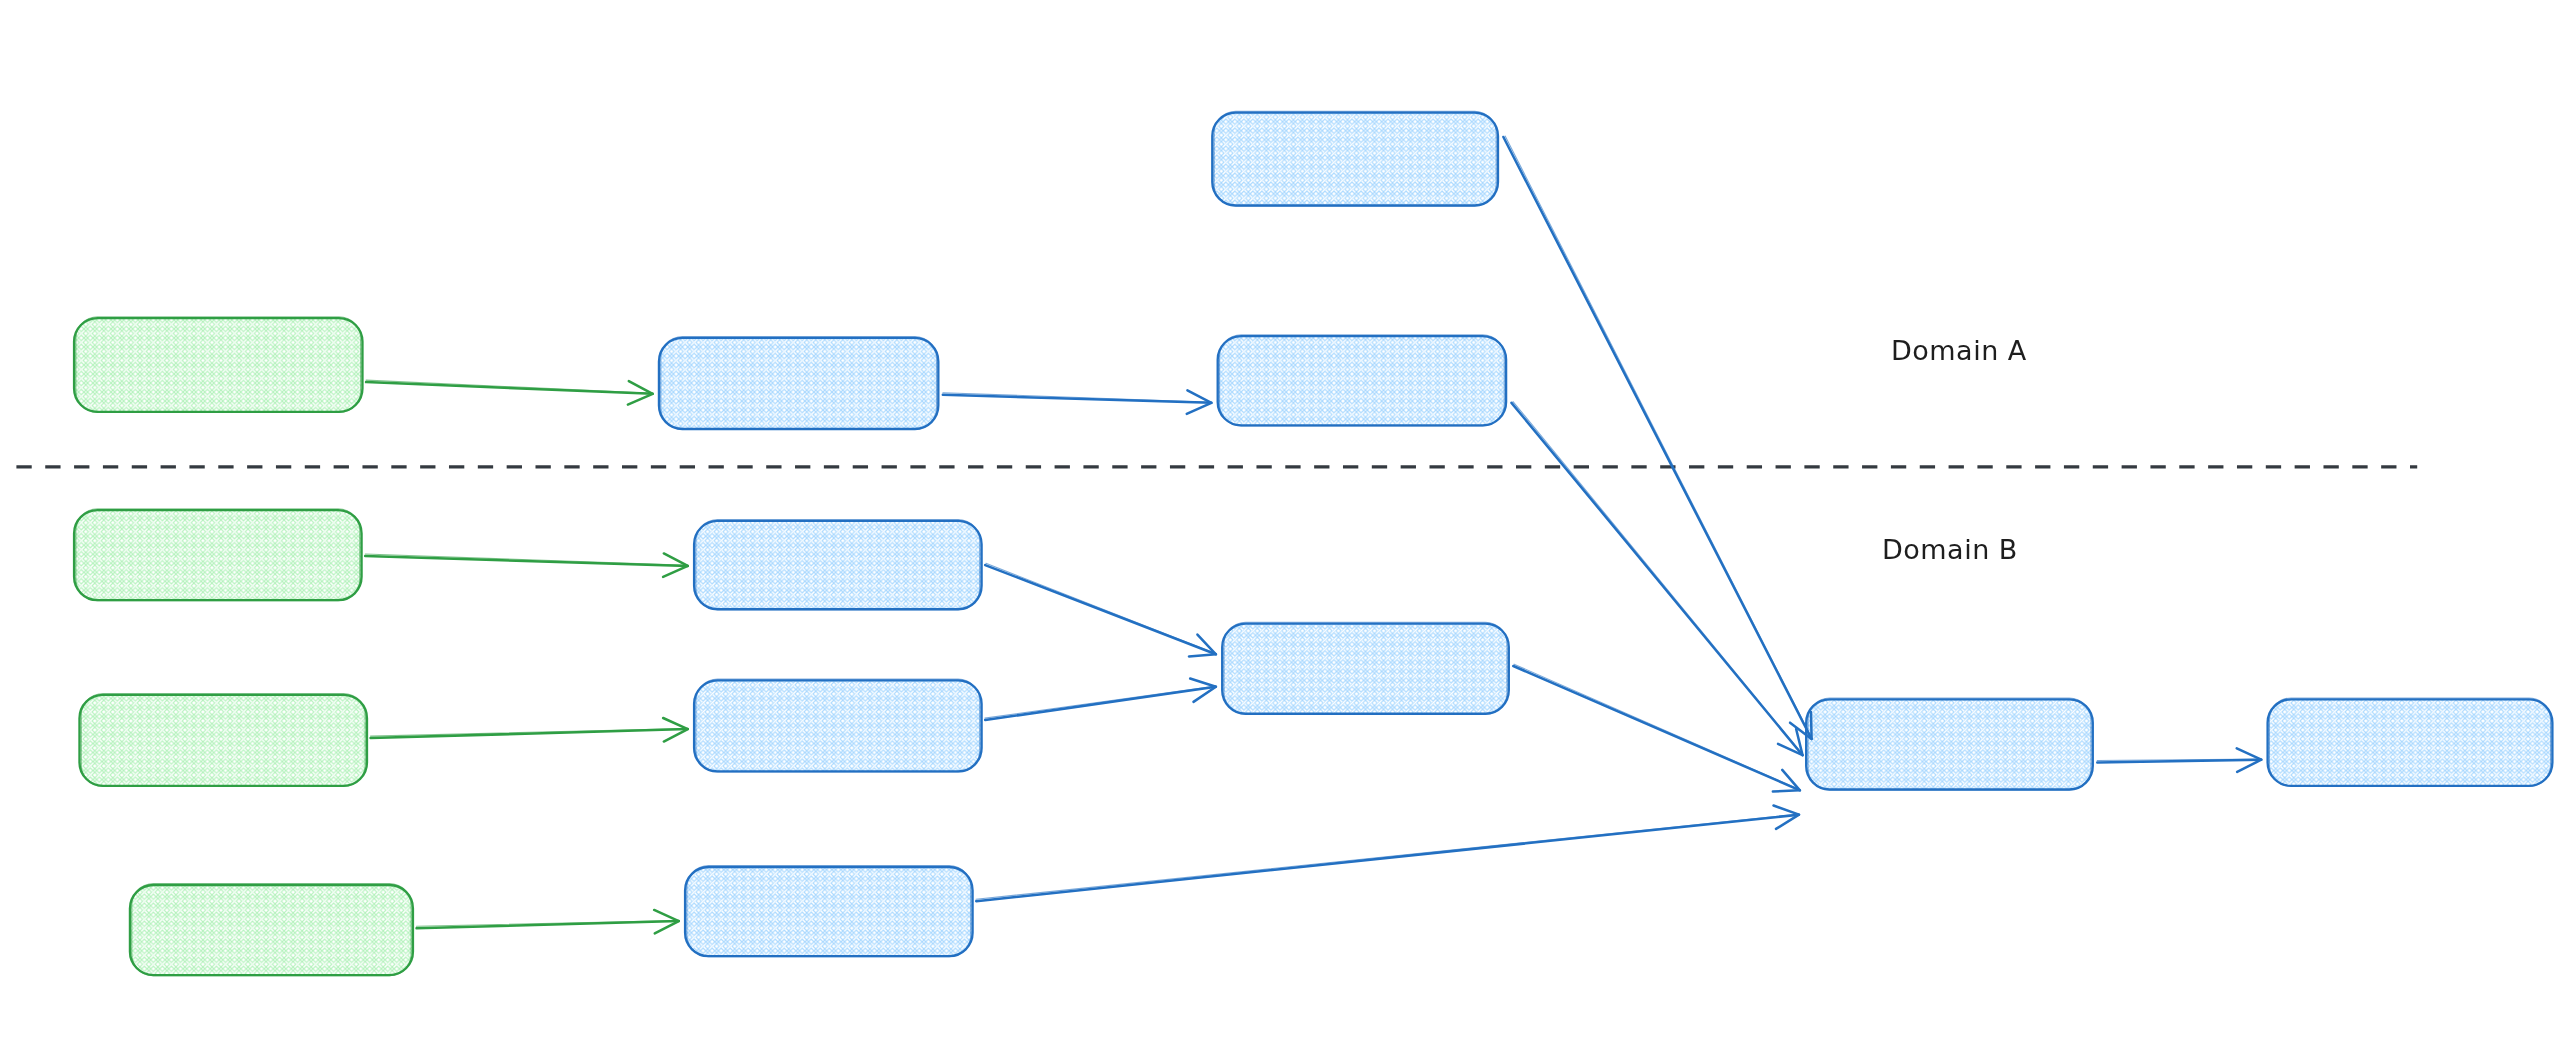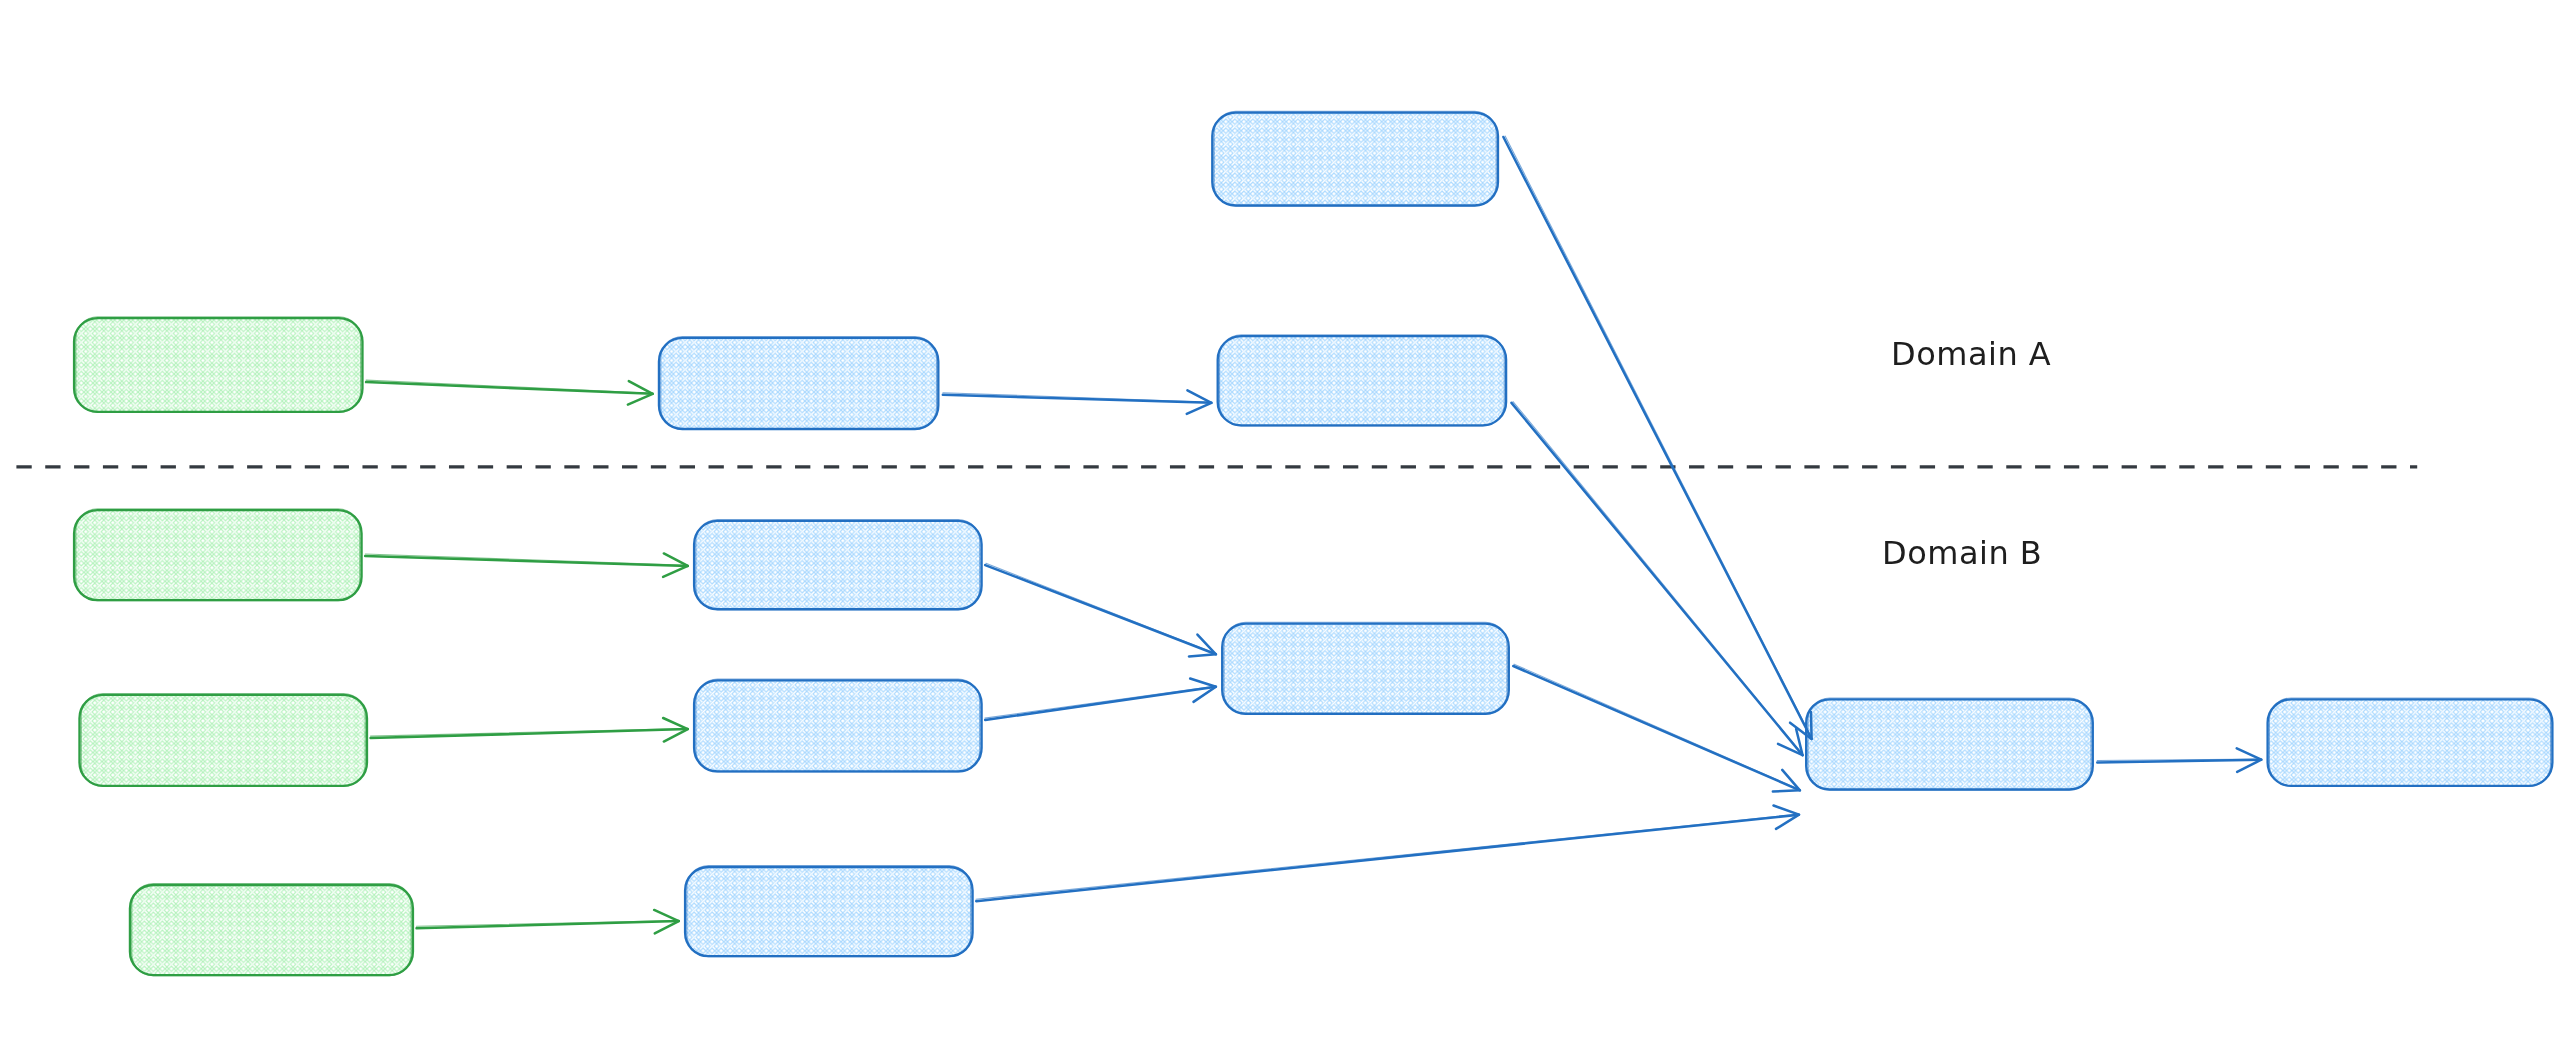--- a/index.html
+++ b/index.html
@@ -8,21 +8,21 @@
     width: 2576px;
     height: 1049px;
     background: #ffffff;
     overflow: hidden;
     font-family: "DejaVu Sans", "Liberation Sans", sans-serif;
   }
   .diagram-svg { position: absolute; left: 0; top: 0; }
   .diagram-label {
     position: absolute;
     color: #1e1e1e;
-    font-size: 32px;
+    font-size: 27px;
     letter-spacing: 0.5px;
     white-space: nowrap;
     font-family: "DejaVu Sans", "Liberation Sans", sans-serif;
   }
 </style>
 </head>
 <body>
 
 <div class="canvas-wrap">
   <svg class="diagram-svg" xmlns="http://www.w3.org/2000/svg" width="2576" height="1049" viewBox="0 0 2858 1164">

